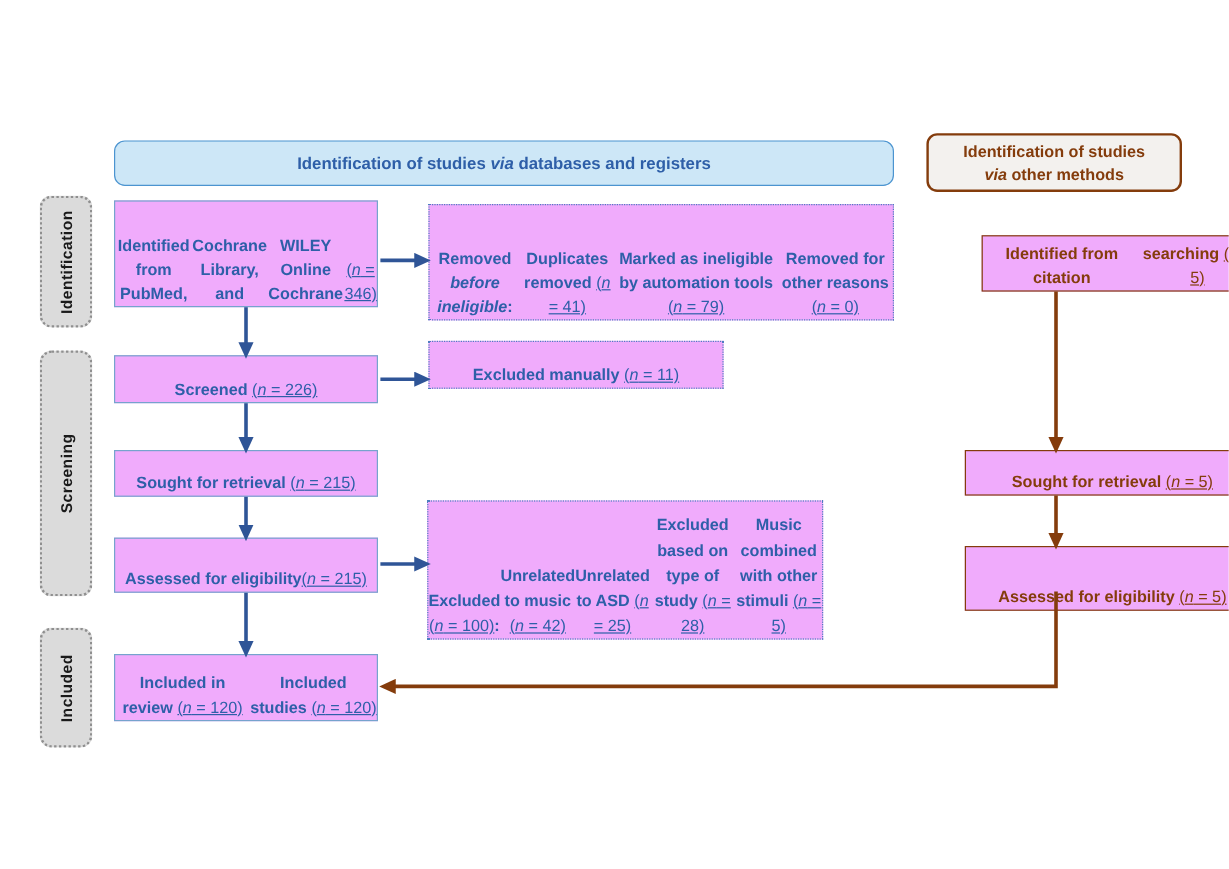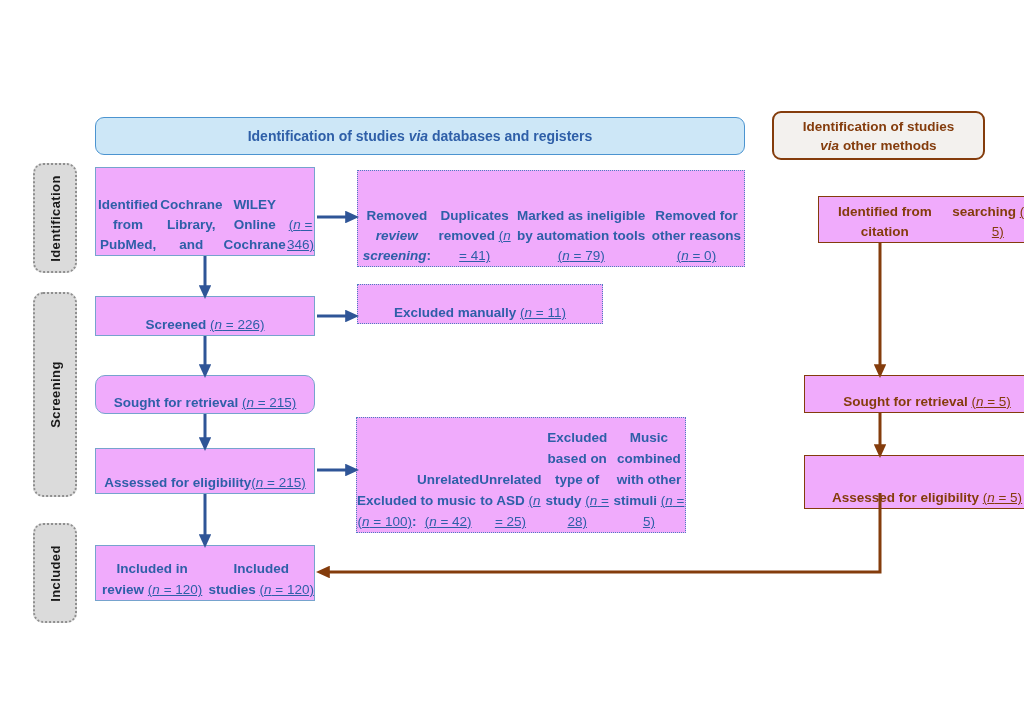--- a/index.html
+++ b/index.html
@@ -70,35 +70,35 @@
   </div>
 
   <div class="abs bluebox" style="left:95px;top:167px;width:220px;height:89px;">
     <div>Identified from PubMed,</div>
     <div>Cochrane Library, and</div>
     <div>WILEY Online Cochrane</div>
     <div><span class="np">(<i>n</i> = 346)</span></div>
   </div>
 
   <div class="abs dotbox" style="left:357px;top:170px;width:388px;height:97px;">
-    <div>Removed <i>review screening</i>:</div>
+    <div>Removed <i>before ineligible</i>:</div>
     <div>Duplicates removed <span class="np">(<i>n</i> = 41)</span></div>
     <div>Marked as ineligible by automation tools <span class="np">(<i>n</i> = 79)</span></div>
     <div>Removed for other reasons <span class="np">(<i>n</i> = 0)</span></div>
   </div>
 
   <div class="abs bluebox" style="left:95px;top:296px;width:220px;height:40px;">
     <div>Screened <span class="np">(<i>n</i> = 226)</span></div>
   </div>
 
   <div class="abs dotbox" style="left:357px;top:284px;width:246px;height:40px;">
     <div>Excluded manually <span class="np">(<i>n</i> = 11)</span></div>
   </div>
 
-  <div class="abs bluebox" style="left:95px;top:375px;width:220px;height:39px;border-radius:10px;">
+  <div class="abs bluebox" style="left:95px;top:375px;width:220px;height:39px;">
     <div>Sought for retrieval <span class="np">(<i>n</i> = 215)</span></div>
   </div>
 
   <div class="abs bluebox" style="left:95px;top:448px;width:220px;height:46px;">
     <div>Assessed for eligibility</div>
     <div><span class="np">(<i>n</i> = 215)</span></div>
   </div>
 
   <div class="abs dotbox" style="left:356px;top:417px;width:330px;height:116px;line-height:21px;">
     <div>Excluded <span class="np">(<i>n</i> = 100)</span>:</div>

